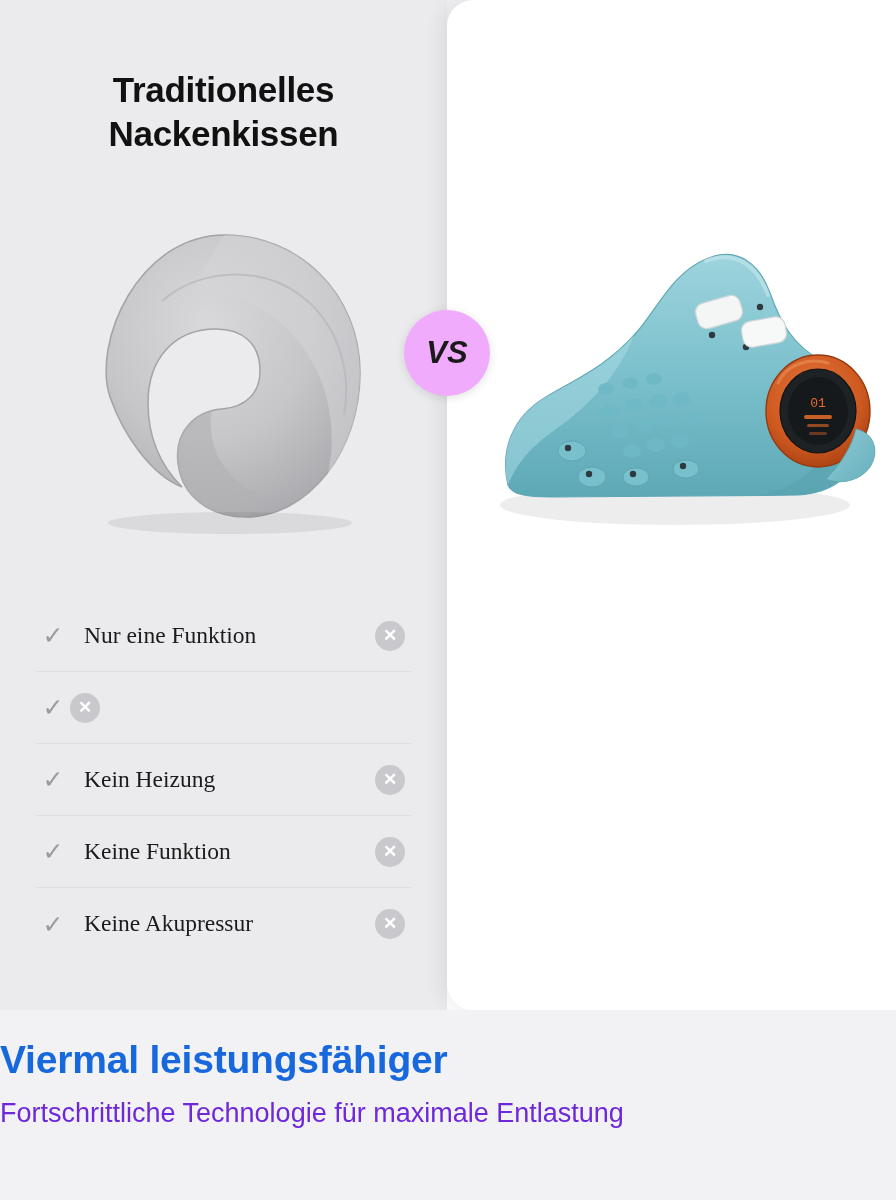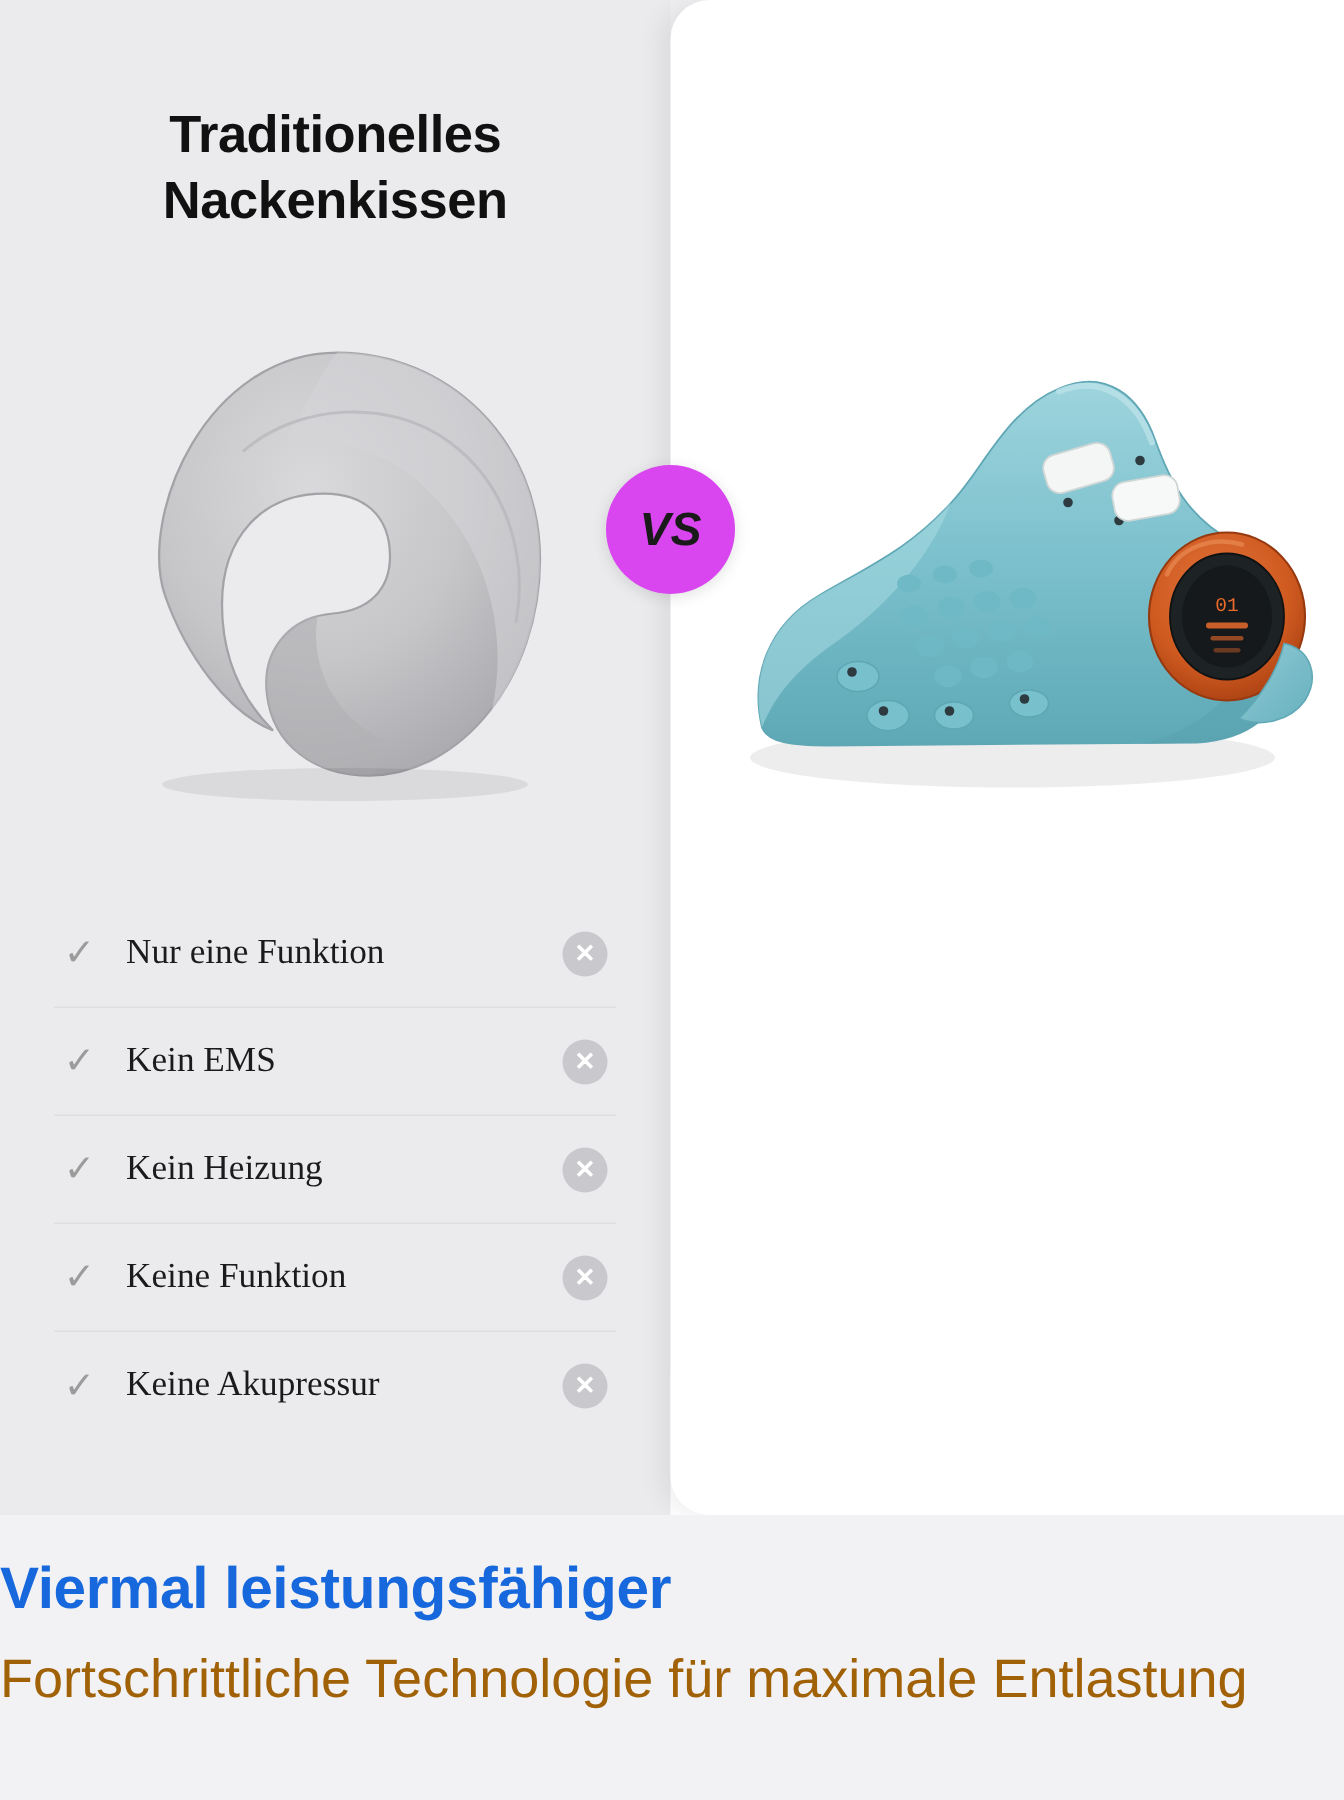--- a/index.html
+++ b/index.html
@@ -74,21 +74,21 @@
 
   
   .pillow { position: absolute; left: 40px; top: 10px; width: 310px; height: 310px; }
 
   
   .vs-badge {
     position: absolute;
     left: 404px; top: 310px;
     width: 86px; height: 86px;
     border-radius: 50%;
-    background: #d946ef;
+    background: #f0abfc;
     box-shadow: 0 2px 10px rgba(0,0,0,0.12);
     display: flex;
     align-items: center;
     justify-content: center;
     font-size: 31px;
     font-weight: bold;
     font-style: italic;
     color: #1a1a1a;
     z-index: 5;
   }
@@ -149,22 +149,22 @@
   }
   .footer-title {
     margin-top: 28px;
     font-size: 39px;
     font-weight: bold;
     color: #1668dc;
     letter-spacing: -0.2px;
   }
   .footer-sub {
     margin-top: 16px;
-    font-size: 36px;
-    color: #a16207;
+    font-size: 27px;
+    color: #6d28d9;
   }
 </style>
 </head>
 <body>
 
 <div class="page">
 
   <div class="col-left">
 
     <div class="head-left">
@@ -211,21 +211,20 @@
     </div>
 
     <div class="list-left">
       <div class="row">
         <div class="check grey">✓</div>
         <div class="row-label">Nur eine Funktion</div>
         <div class="xmark">✕</div>
       </div>
       <div class="row">
         <div class="check grey">✓</div>
-        <div class="row-label">Kein EMS</div>
         <div class="xmark">✕</div>
       </div>
       <div class="row">
         <div class="check grey">✓</div>
         <div class="row-label">Kein Heizung</div>
         <div class="xmark">✕</div>
       </div>
       <div class="row">
         <div class="check grey">✓</div>
         <div class="row-label">Keine Funktion</div>

